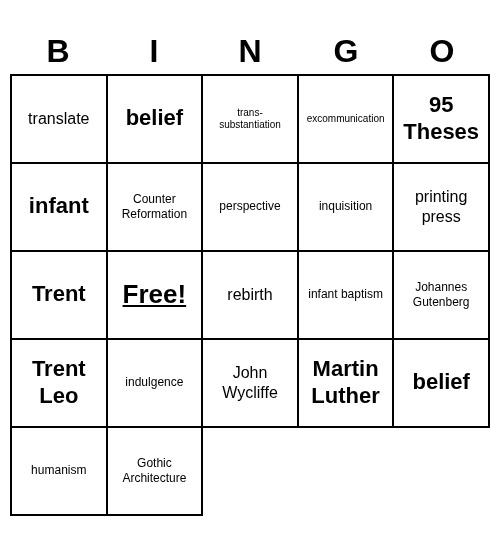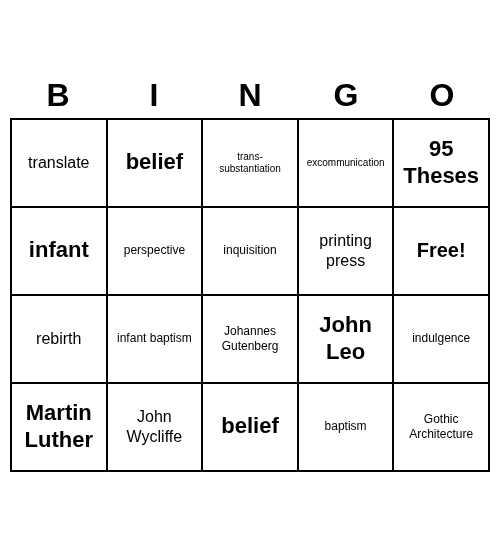--- a/index.html
+++ b/index.html
@@ -68,22 +68,23 @@
 
     .size-small {
       font-size: 12px;
     }
 
     .size-xsmall {
       font-size: 10px;
     }
 
     .free-cell {
-      font-size: 20px;
+      font-size: 26px;
       font-weight: bold;
+      text-decoration: underline;
     }
   </style>
 </head>
 <body>
 
 <div class="bingo-container">
   <div class="bingo-header">
   <div class="bingo-header-cell">B</div>
       <div class="bingo-header-cell">I</div>
       <div class="bingo-header-cell">N</div>
@@ -103,55 +104,61 @@
       <div class="bingo-cell">
         <span class="cell-text size-xsmall">excommunication</span>
       </div>
       <div class="bingo-cell">
         <span class="cell-text size-large">95 Theses</span>
       </div>
       <div class="bingo-cell">
         <span class="cell-text size-large">infant</span>
       </div>
       <div class="bingo-cell">
+        <span class="cell-text size-small">Counter Reformation</span>
+      </div>
+      <div class="bingo-cell">
         <span class="cell-text size-small">perspective</span>
       </div>
       <div class="bingo-cell">
         <span class="cell-text size-small">inquisition</span>
       </div>
       <div class="bingo-cell">
         <span class="cell-text size-medium">printing press</span>
+      </div>
+      <div class="bingo-cell">
+        <span class="cell-text size-large">Trent</span>
       </div>
       <div class="bingo-cell">
         <span class="free-cell">Free!</span>
       </div>
       <div class="bingo-cell">
         <span class="cell-text size-medium">rebirth</span>
       </div>
       <div class="bingo-cell">
         <span class="cell-text size-small">infant baptism</span>
       </div>
       <div class="bingo-cell">
         <span class="cell-text size-small">Johannes Gutenberg</span>
       </div>
       <div class="bingo-cell">
-        <span class="cell-text size-large">John Leo</span>
+        <span class="cell-text size-large">Trent Leo</span>
       </div>
       <div class="bingo-cell">
         <span class="cell-text size-small">indulgence</span>
       </div>
       <div class="bingo-cell">
-        <span class="cell-text size-large">Martin Luther</span>
+        <span class="cell-text size-medium">John Wycliffe</span>
       </div>
       <div class="bingo-cell">
-        <span class="cell-text size-medium">John Wycliffe</span>
+        <span class="cell-text size-large">Martin Luther</span>
       </div>
       <div class="bingo-cell">
         <span class="cell-text size-large">belief</span>
       </div>
       <div class="bingo-cell">
-        <span class="cell-text size-small">baptism</span>
+        <span class="cell-text size-small">humanism</span>
       </div>
       <div class="bingo-cell">
         <span class="cell-text size-small">Gothic Architecture</span>
       </div>
     </div>
 </div>
 
 </body></html>

